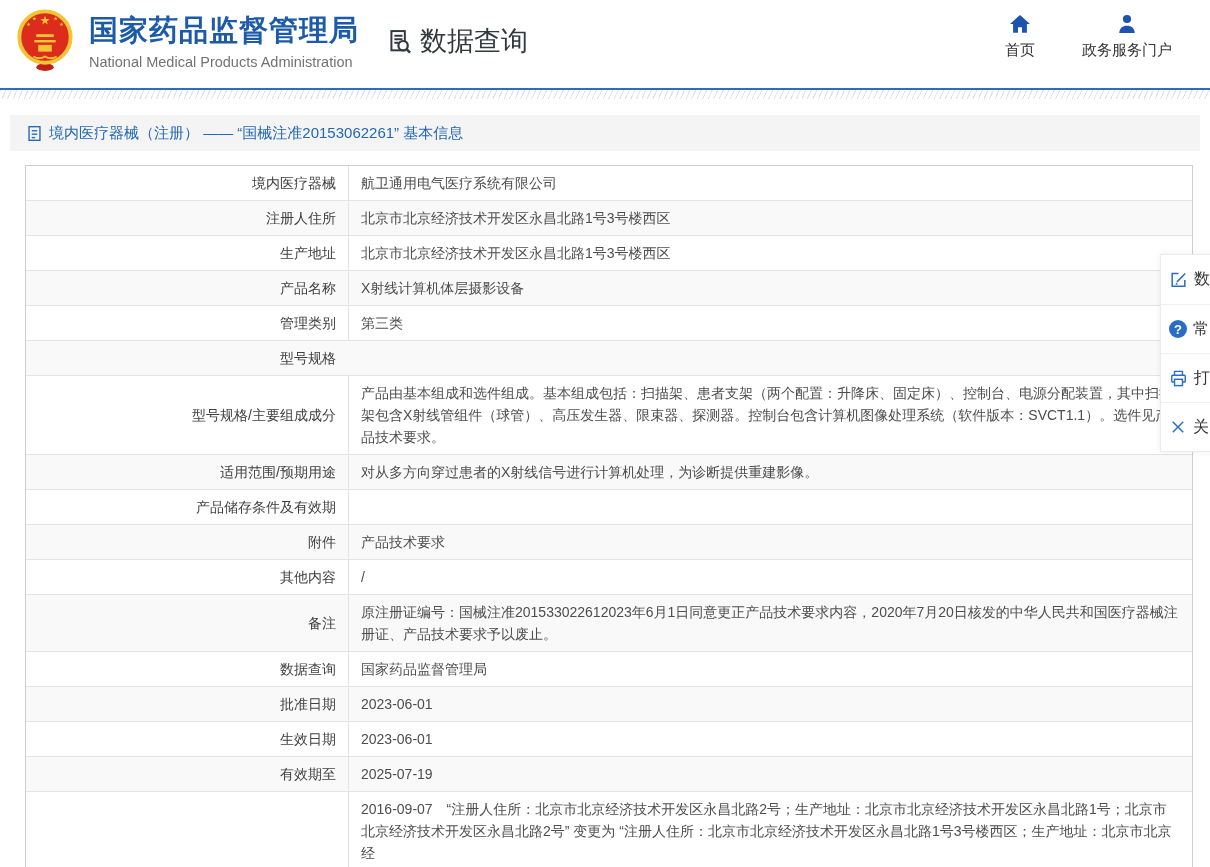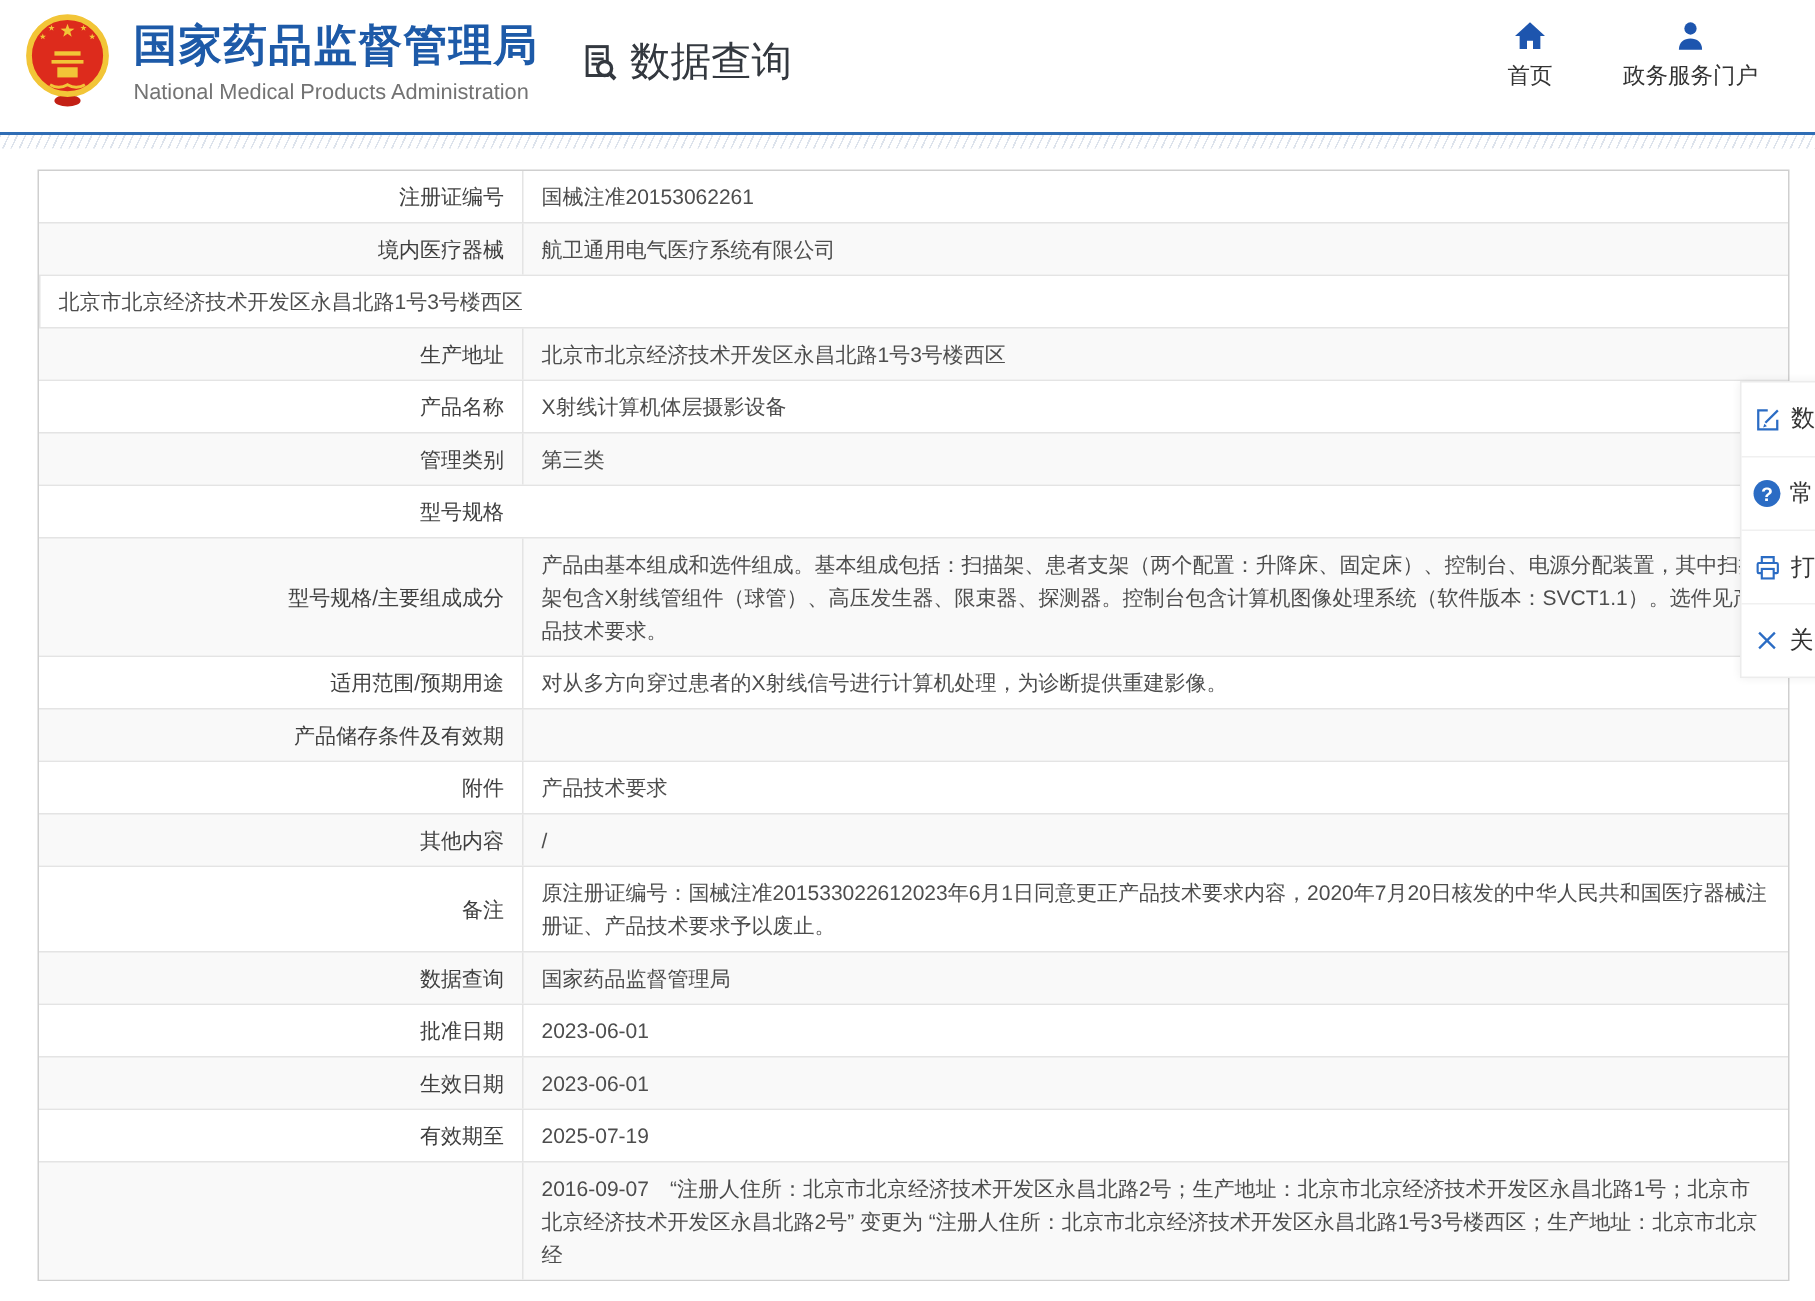--- a/index.html
+++ b/index.html
@@ -106,35 +106,41 @@
         </span>
         <span>政务服务门户</span>
       </a>
     </nav>
   </header>
 
   <div class="blue-line"></div>
   <div class="hatch"></div>
 
   <div class="content">
+    <div class="breadcrumb">
+      <span>
+        <svg width="15" height="17" viewBox="0 0 22 24" fill="none" stroke="#2268b5" stroke-width="2">
+          <rect x="3" y="2" width="16" height="20"></rect>
+          <line x1="7" y1="8" x2="15" y2="8"></line>
+          <line x1="7" y1="13" x2="15" y2="13"></line>
+          <line x1="7" y1="18" x2="12" y2="18"></line>
+        </svg>
+      </span>
+      <span>境内医疗器械（注册） —— “国械注准20153062261” 基本信息</span>
+    </div>
 
     <div class="info-table">
       <div class="tr">
-          <div class="th">注册证编号</div>
-          <div class="td">
-            <span>国械注准20153062261</span>
-          </div>
-        </div>
-      <div class="tr">
           <div class="th">境内医疗器械</div>
           <div class="td">
             <span>航卫通用电气医疗系统有限公司</span>
           </div>
         </div>
       <div class="tr">
+          <div class="th">注册人住所</div>
           <div class="td">
             <span>北京市北京经济技术开发区永昌北路1号3号楼西区</span>
           </div>
         </div>
       <div class="tr">
           <div class="th">生产地址</div>
           <div class="td">
             <span>北京市北京经济技术开发区永昌北路1号3号楼西区</span>
           </div>
         </div>

